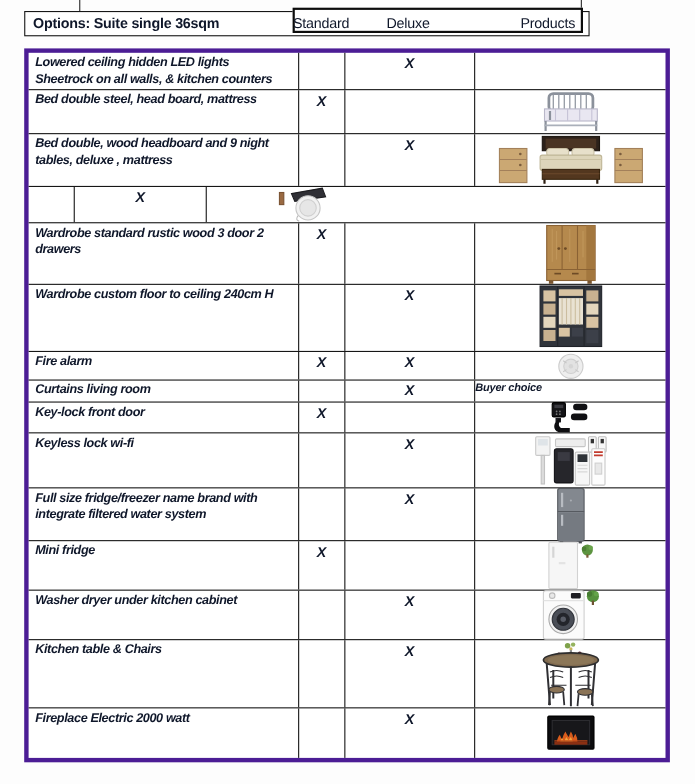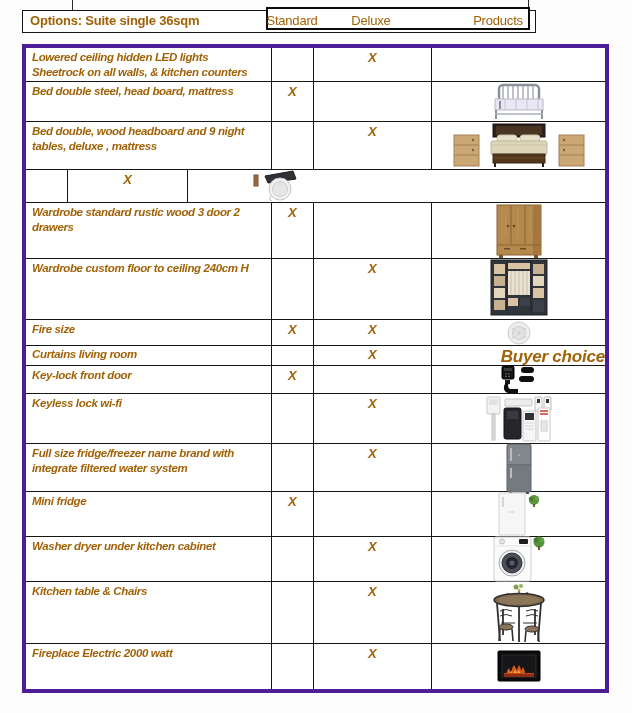--- a/index.html
+++ b/index.html
@@ -1,17 +1,17 @@
 <!DOCTYPE html>
 <html><head>
 <meta charset="utf-8">
 <style>
   html,body{margin:0;padding:0;background:#fff;}
   .canvas{position:relative;width:632px;height:713px;background:#fdfdfd;overflow:hidden;
-          font-family:"Liberation Sans",sans-serif;color:#a16207;}
+          font-family:"Liberation Sans",sans-serif;color:#0f172a;}
   
   .crop-line{position:absolute;width:1px;background:#2a2a2a;}
 
   
   .hdr-box{position:absolute;left:22px;top:10px;width:514px;height:23px;
            border:1px solid #161616;box-sizing:border-box;background:#fff;}
   .title{position:absolute;left:30px;top:13px;font-size:13px;font-weight:bold;letter-spacing:-0.2px;}
   .hdr-thick{position:absolute;left:266px;top:7px;width:264px;height:23px;
              border:2px solid #0c0c0c;box-sizing:border-box;background:#fff;}
   .col-label{position:absolute;top:13px;font-size:13px;font-weight:normal;text-align:center;letter-spacing:-0.2px;}
@@ -24,21 +24,21 @@
   .row{display:flex;border-bottom:1px solid #161616;box-sizing:border-box;position:relative;}
   .row:last-child{border-bottom:none;}
   .cell{box-sizing:border-box;position:relative;}
   .c1{width:249px;border-right:1px solid #161616;padding:2px 2px 0 6px;
       font-style:italic;font-weight:bold;font-size:11.5px;letter-spacing:-0.35px;
       line-height:15px;white-space:pre-line;}
   .c2{width:42px;border-right:1px solid #161616;text-align:center;
       font-style:italic;font-weight:bold;font-size:13px;padding-top:2px;}
   .c3{width:120px;border-right:1px solid #161616;text-align:center;
       font-style:italic;font-weight:bold;font-size:13px;padding-top:2px;}
-  .c4{width:175px;text-align:right;font-style:italic;font-weight:bold;font-size:17px;
+  .c4{width:175px;text-align:left;font-style:italic;font-weight:bold;font-size:10px;
       letter-spacing:-0.2px;padding-top:1px;}
   .prod{position:absolute;left:50%;transform:translateX(-50%);z-index:2;}
 </style>
 </head>
 <body>
 
 <div class="canvas">
 
   <div class="crop-line" style="left:72px;top:0;height:10px;"></div>
   <div class="crop-line" style="left:528px;top:0;height:11px;"></div>
@@ -156,21 +156,21 @@
           <rect x="18" y="12" width="22" height="24" fill="#e9e2d2"></rect>
           <path d="M21 12v24M25 12v24M29 12v24M33 12v24M37 12v24" stroke="#cbbd9f"></path>
           <rect x="18" y="39" width="10" height="8" fill="#d8c3a2"></rect>
             <rect x="30" y="39" width="10" height="8" fill="#3c4049"></rect>
           <path d="M17 1v55M41 1v55" stroke="#23262c"></path>
         </svg>
       </div>
     </div>
 
     <div class="row" style="height:26px">
-      <div class="cell c1">Fire size</div>
+      <div class="cell c1">Fire alarm</div>
       <div class="cell c2">X</div>
       <div class="cell c3">X</div>
       <div class="cell c4">
         <svg class="prod" style="top:1px" width="26" height="25" viewBox="0 0 26 25">
           <circle cx="13" cy="12" r="11" fill="#eeeeee" stroke="#cccccc"></circle>
           <circle cx="13" cy="12" r="6.5" fill="#e2e2e2" stroke="#d0d0d0"></circle>
           <circle cx="13" cy="12" r="2" fill="#d5d5d5"></circle>
           <path d="M6 7l3 2M20 7l-3 2M6 17l3-2M20 17l-3-2" stroke="#c8c8c8"></path>
         </svg>
       </div>

